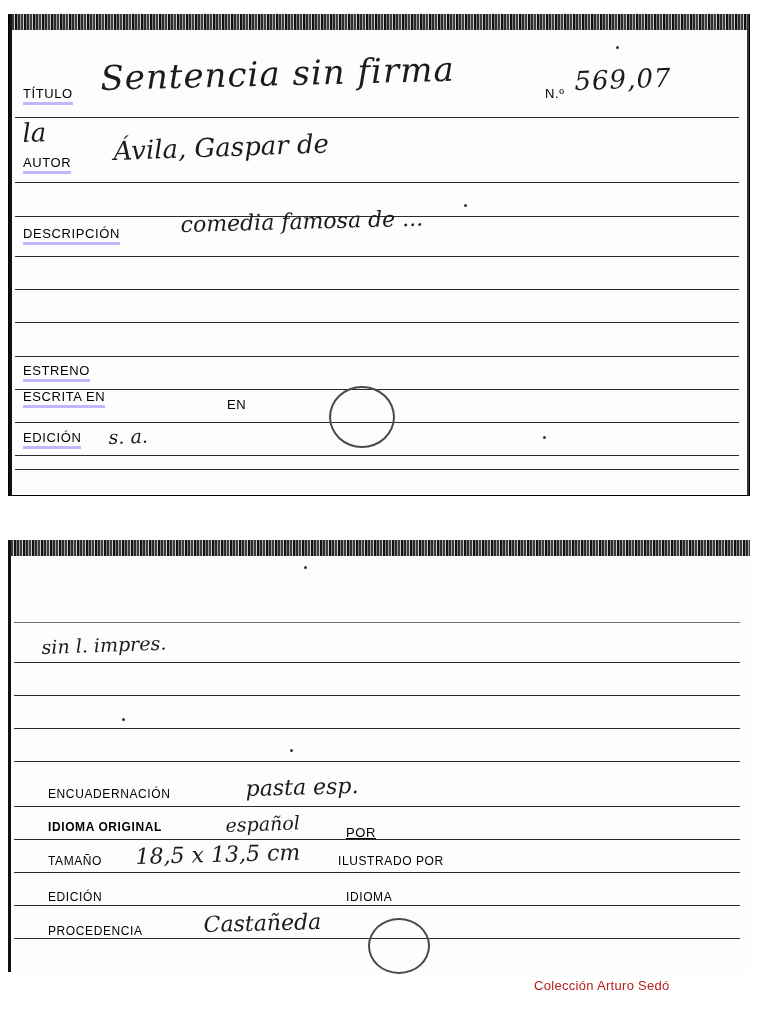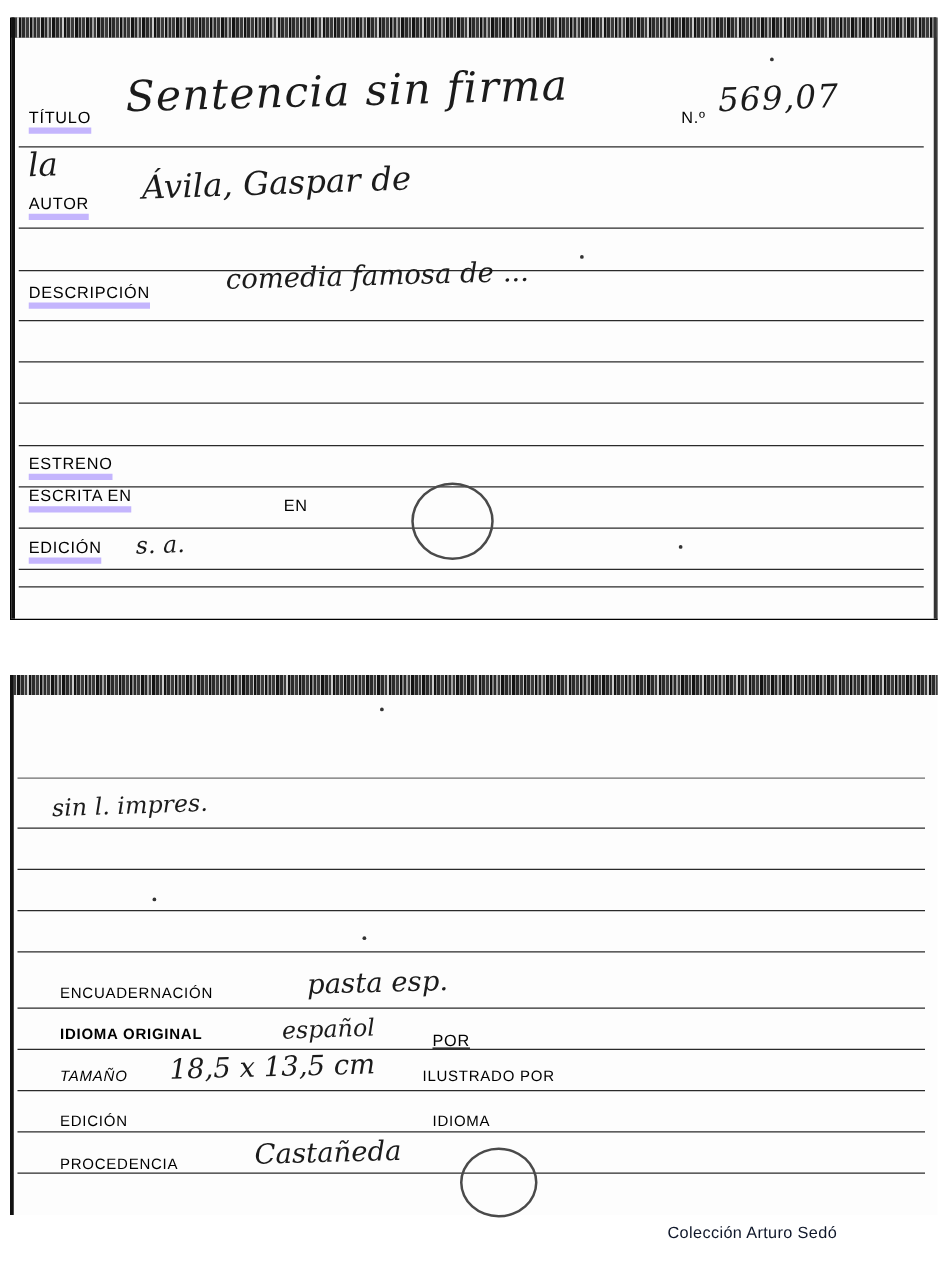--- a/index.html
+++ b/index.html
@@ -94,21 +94,21 @@
   
   .label {
     position: absolute;
     font-family: "Liberation Sans", sans-serif;
     color: #000;
     letter-spacing: 0.6px;
     white-space: nowrap;
   }
   .label.sm { font-size: 13px; }
   .label.md { font-size: 12px; }
-  .label.underlined { border-bottom: 5px solid #c4b5fd; padding-bottom: 1px; }
+  .label.underlined { border-bottom: 3px solid #c4b5fd; padding-bottom: 1px; }
 
   .section-title {
     position: absolute;
     font-size: 17px;
     letter-spacing: 3px;
     color: #000;
     white-space: nowrap;
   }
 
   
@@ -146,21 +146,21 @@
     position: absolute;
     width: 3px;
     height: 3px;
     background: #333;
     border-radius: 50%;
   }
 
   .footer-credit {
     position: absolute;
     font-size: 13px;
-    color: #0f172a;
+    color: #b91c1c;
     letter-spacing: 0.3px;
     white-space: nowrap;
   }
 </style>
 </head>
 <body>
 
 <div class="page">
 
   <div class="card card-top">
@@ -228,21 +228,21 @@
     <div class="hand hand-sm" style="left:34px; top:96px;">sin l. impres.</div>
 
     <div class="label md" style="left:40px; top:247px;">ENCUADERNACIÓN</div>
     <div class="hand hand-md" style="left:238px; top:236px;">pasta esp.</div>
 
     <div class="label md" style="left:40px; top:280px;font-weight:bold;">IDIOMA ORIGINAL</div>
     <div class="hand hand-sm" style="left:218px; top:274px;">español</div>
     <div class="label sm" style="left:338px; top:285px;text-decoration:underline;">POR</div>
     <div class="hand hand-sm" style="left:378px; top:278px;"></div>
 
-    <div class="label md" style="left:40px; top:314px;font-style:italic;">TAMAÑO</div>
+    <div class="label md" style="left:40px; top:314px;">TAMAÑO</div>
     <div class="hand hand-md" style="left:128px; top:304px;">18,5 x 13,5 cm</div>
     <div class="label md" style="left:330px; top:314px;">ILUSTRADO POR</div>
     <div class="hand hand-sm" style="left:500px; top:308px;"></div>
 
     <div class="label md" style="left:40px; top:350px;">EDICIÓN</div>
     <div class="hand hand-sm" style="left:150px; top:344px;"></div>
     <div class="label md" style="left:338px; top:350px;">IDIOMA</div>
     <div class="hand hand-sm" style="left:432px; top:344px;"></div>
 
     <div class="label md" style="left:40px; top:384px;">PROCEDENCIA</div>

